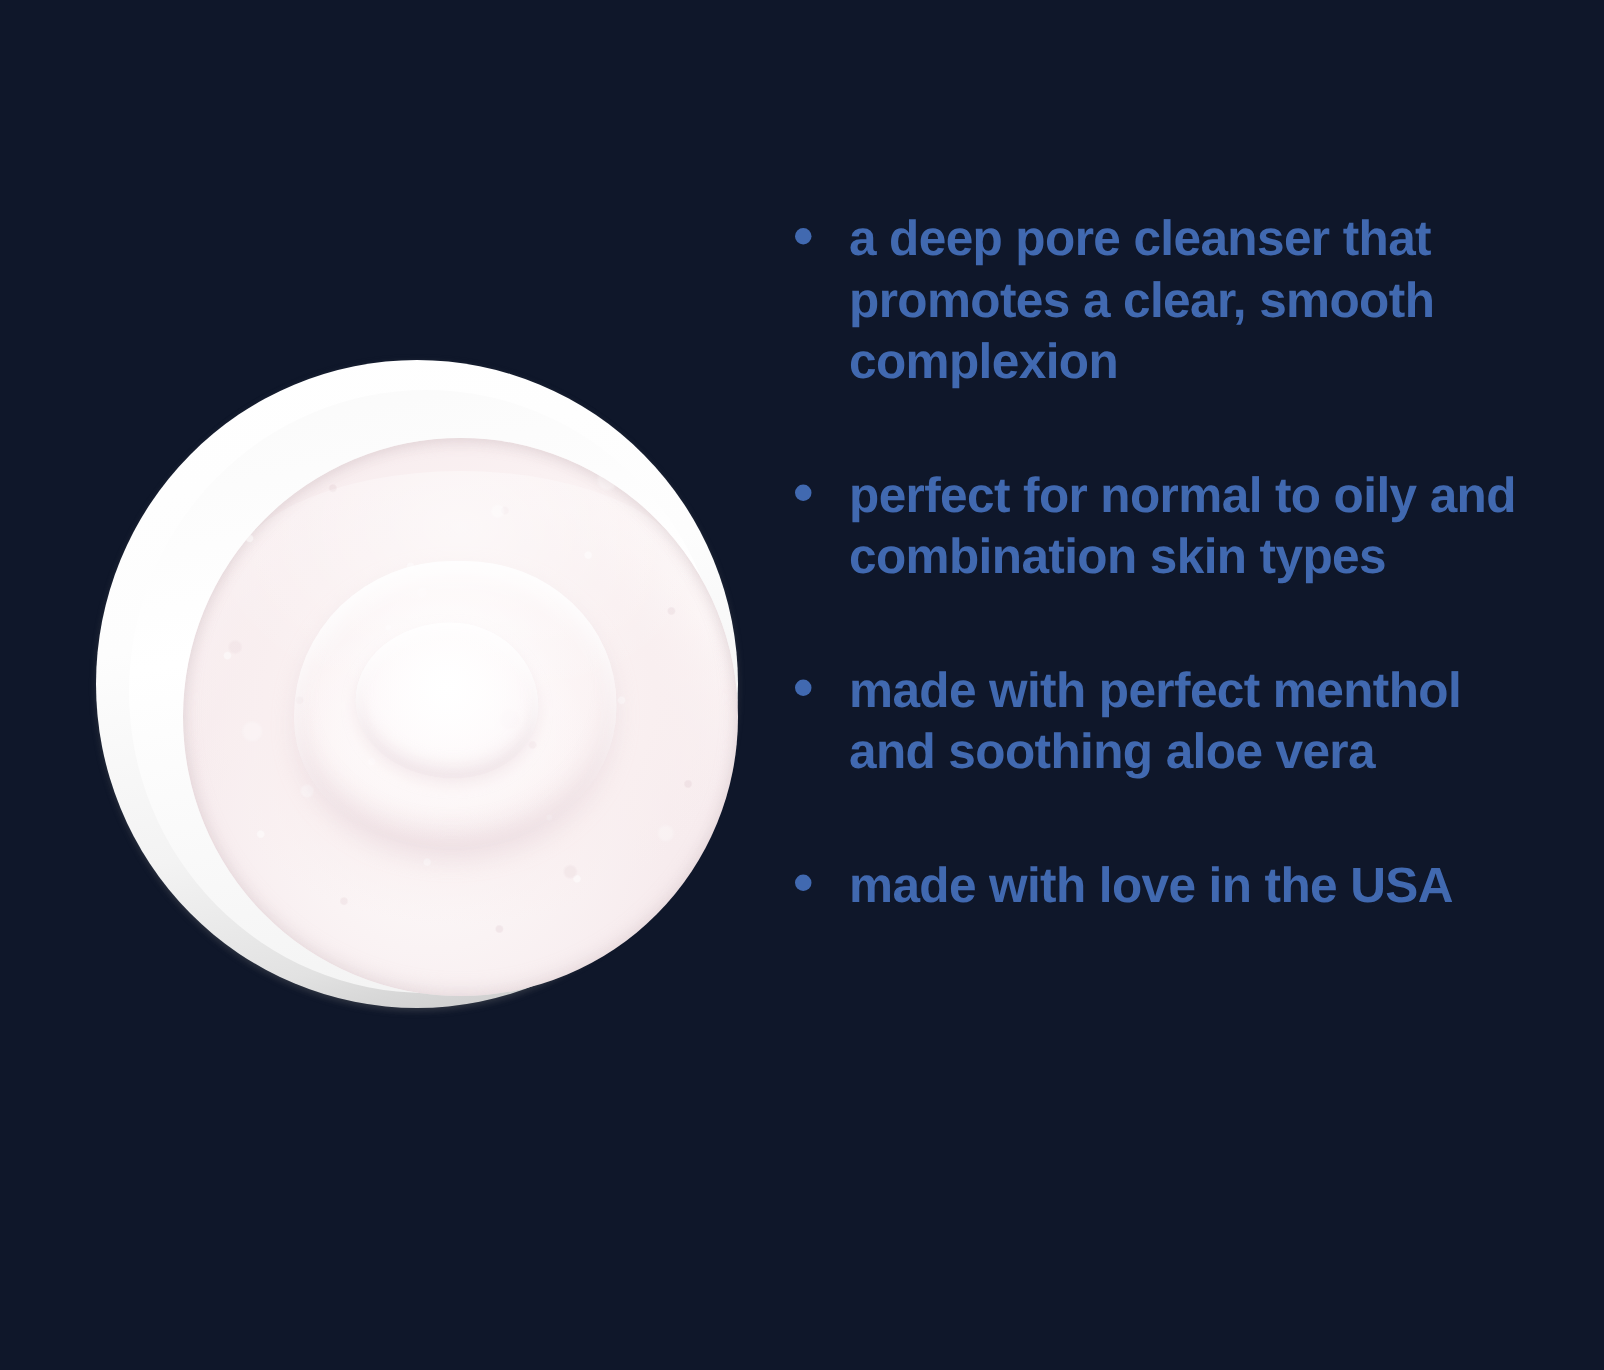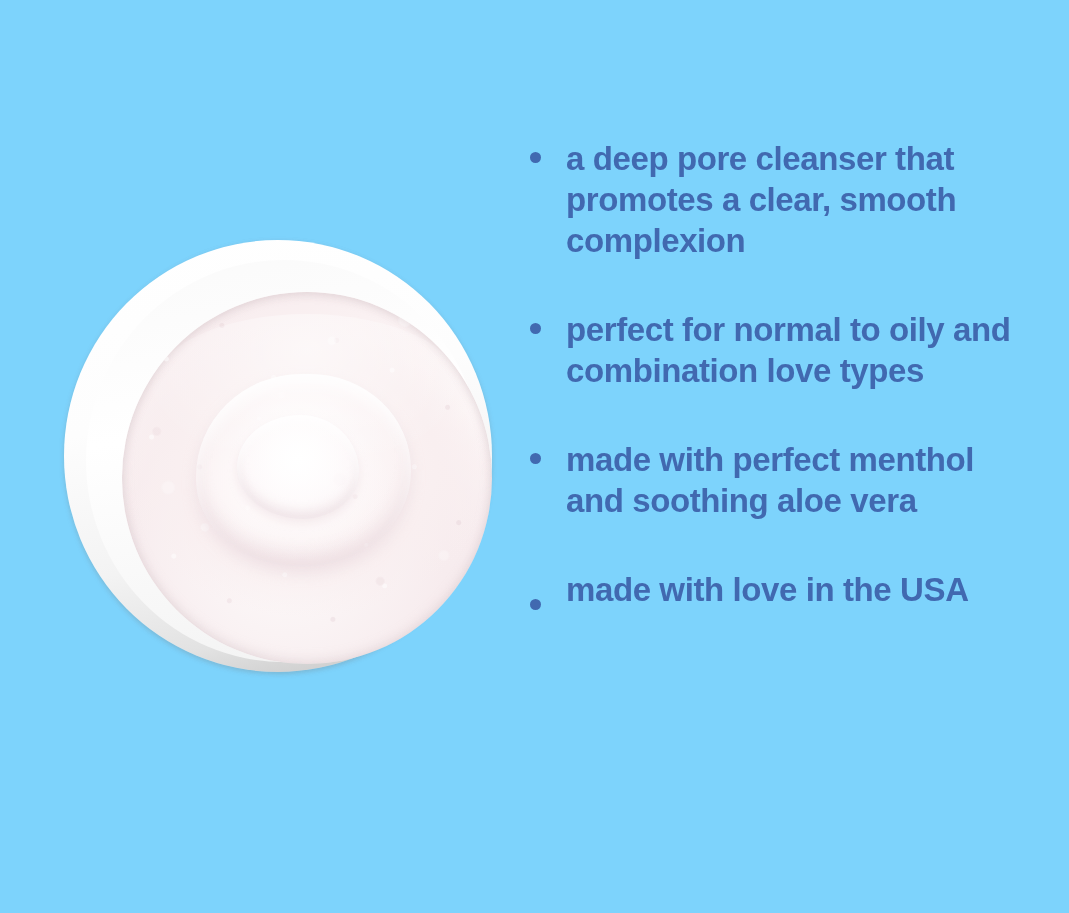--- a/index.html
+++ b/index.html
@@ -7,21 +7,21 @@
     padding: 0;
     background: #ffffff;
   }
   body {
     font-family: "Liberation Sans", sans-serif;
   }
   #canvas {
     position: relative;
     width: 1069px;
     height: 913px;
-    background: #7dd3fc;
+    background: #0f172a;
     overflow: hidden;
   }
 
   
   #product-photo {
     position: absolute;
     left: 58px;
     top: 232px;
     width: 440px;
     height: 448px;
@@ -187,21 +187,21 @@
     position: absolute;
     left: 530px;
     top: 138px;
     width: 540px;
   }
   .feature-item {
     display: flex;
     align-items: flex-start;
     margin-bottom: 48px;
   }
-  .feature-item:last-child { margin-bottom: 0; align-items: flex-end; }
+  .feature-item:last-child { margin-bottom: 0; }
 
   .feature-bullet {
     flex: 0 0 auto;
     width: 11px;
     height: 11px;
     border-radius: 50%;
     background: #4169b0;
     margin-top: 14px;
     margin-right: 25px;
   }
@@ -242,21 +242,21 @@
     <div class="feature-item">
       <span class="feature-bullet"></span>
       <span class="feature-text">a deep pore cleanser that
 promotes a clear, smooth
 complexion</span>
     </div>
 
     <div class="feature-item">
       <span class="feature-bullet"></span>
       <span class="feature-text">perfect for normal to oily and
-combination love types</span>
+combination skin types</span>
     </div>
 
     <div class="feature-item">
       <span class="feature-bullet"></span>
       <span class="feature-text">made with perfect menthol
 and soothing aloe vera</span>
     </div>
 
     <div class="feature-item">
       <span class="feature-bullet"></span>

